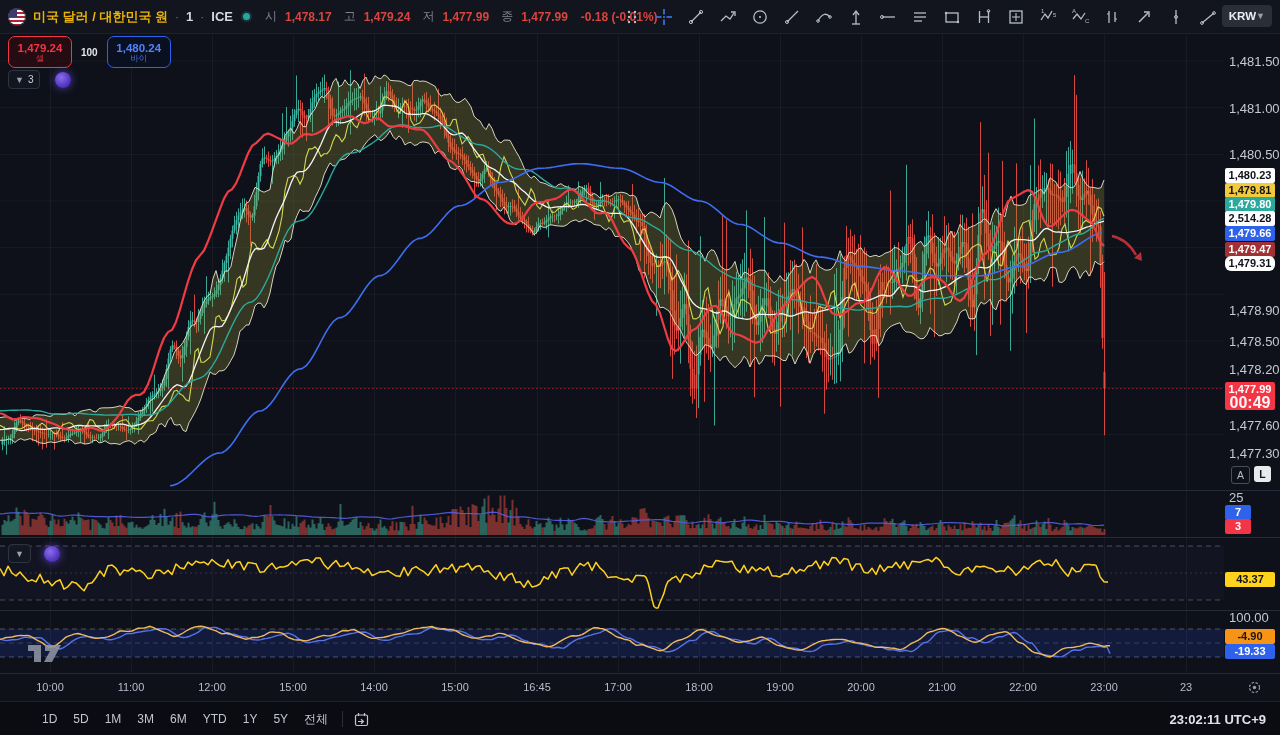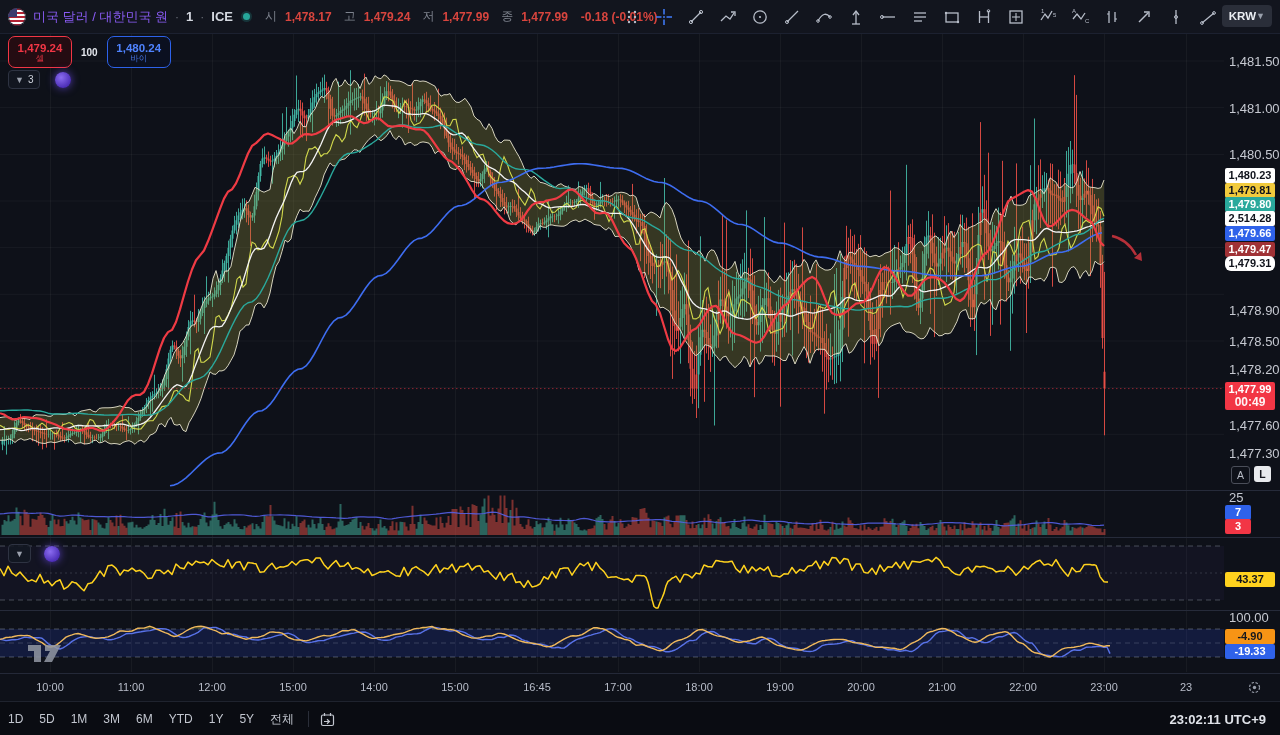--- a/index.html
+++ b/index.html
@@ -6,21 +6,21 @@
     font-family:"Liberation Sans","DejaVu Sans",sans-serif;-webkit-font-smoothing:antialiased;}
   #app{position:relative;width:1280px;height:735px;background:#0e1119;}
   #chart-svg{position:absolute;left:0;top:0;z-index:0;}
   
   #header{position:absolute;left:0;top:0;width:1280px;height:33px;background:#12151e;
     border-bottom:1px solid #1c2130;display:flex;align-items:center;z-index:30;}
   #hleft{display:flex;align-items:center;gap:7px;padding-left:8px;white-space:nowrap;}
   .flag{width:18px;height:18px;border-radius:50%;position:relative;overflow:hidden;flex:0 0 auto;
     background:repeating-linear-gradient(#b22234 0 2px,#fff 2px 4px);box-shadow:0 0 0 1px #2a2f3d inset;}
   .flag:before{content:"";position:absolute;left:0;top:0;width:9px;height:9px;background:#3c3b6e;}
-  .sym{font-size:13px;font-weight:400;color:#8b5cf6;}
+  .sym{font-size:13px;font-weight:700;color:#eab308;}
   .sep{color:#6b7079;font-size:12px;}
   .ival{font-size:13px;color:#d4d8e0;font-weight:600;}
   .mstat{width:7px;height:7px;border-radius:50%;background:#26a69a;box-shadow:0 0 0 2px rgba(38,166,154,.22);margin:0 3px;}
   .olab{font-size:12px;color:#7e838e;margin-left:5px;}
   .oval{font-size:12px;color:#d8453e;font-weight:600;margin-left:1px;}
   .chg{font-size:12px;color:#d8453e;font-weight:600;margin-left:6px;}
   
   #toolbar{position:absolute;right:62px;top:3px;height:27px;display:flex;align-items:center;gap:12px;z-index:31;}
   .tb{width:20px;height:20px;color:#b7bdc9;display:flex;align-items:center;justify-content:center;cursor:pointer;}
   .tb svg{display:block;}
@@ -42,21 +42,21 @@
     background:radial-gradient(circle at 38% 35%,#8b6cf0,#4d2fb8 70%);box-shadow:0 0 8px rgba(109,77,235,.75);}
   #main-controls{position:absolute;left:8px;top:70px;display:flex;align-items:center;gap:15px;z-index:25;}
   #rsi-controls{position:absolute;left:8px;top:544px;display:flex;align-items:center;gap:13px;z-index:25;}
   
   #paxis{position:absolute;left:1224px;top:33px;width:56px;height:640px;z-index:20;}
   .ptick{position:absolute;left:5px;font-size:13px;color:#c6c9d1;}
   .badge{position:absolute;left:1px;width:50px;height:15px;border-radius:2px;font-size:11px;font-weight:700;
     display:flex;align-items:center;justify-content:center;line-height:15px;}
   .badge2{position:absolute;left:1px;width:50px;height:28px;border-radius:2px;font-size:11px;font-weight:700;
     display:flex;flex-direction:column;align-items:center;justify-content:center;line-height:13px;}
-  .badge2 .sub{font-size:12px;font-weight:600;opacity:.95;}
+  .badge2 .sub{font-size:16px;font-weight:600;opacity:.95;}
   #al{position:absolute;left:7px;top:433px;display:flex;gap:4px;z-index:21;}
   .albtn{width:17px;height:16px;border-radius:3px;font-size:10.5px;display:flex;align-items:center;justify-content:center;cursor:pointer;}
   #a-btn{border:1px solid #4a4e59;color:#b8bcc6;background:transparent;}
   #l-btn{background:#e8eaed;color:#15171e;font-weight:700;}
   
   #taxis{position:absolute;left:0;top:673px;width:1280px;height:28px;border-top:1px solid #242938;z-index:20;background:#0e1119;}
   .ttick{position:absolute;top:7px;width:44px;margin-left:-22px;text-align:center;font-size:11px;color:#b8bdc9;cursor:default;}
   #taxis-gear{position:absolute;right:18px;top:6px;color:#9aa0ac;cursor:pointer;}
   
   #bbar{position:absolute;left:0;top:701px;width:1280px;height:34px;background:#0a0c12;border-top:1px solid #1f232e;
@@ -408,21 +408,21 @@
     </div>
 
   <div id="tv-logo">
     <svg width="58" height="24" viewBox="0 0 58 24">
       <polygon points="2,5 15,5 15,22 8,22 8,11 2,11" fill="#9298a4"></polygon>
       <polygon points="19,5 35,5 26,22 18,22 24,11 19,11" fill="#9298a4"></polygon>
     </svg>
   </div>
 
   <div id="bbar">
-    <div id="ranges" style="display: flex;">
+    <div id="ranges" style="display: flex; padding-left: 34px;">
         <div class="rbtn">1D</div>
         <div class="rbtn">5D</div>
         <div class="rbtn">1M</div>
         <div class="rbtn">3M</div>
         <div class="rbtn">6M</div>
         <div class="rbtn">YTD</div>
         <div class="rbtn">1Y</div>
         <div class="rbtn">5Y</div>
         <div class="rbtn">전체</div>
       </div>

